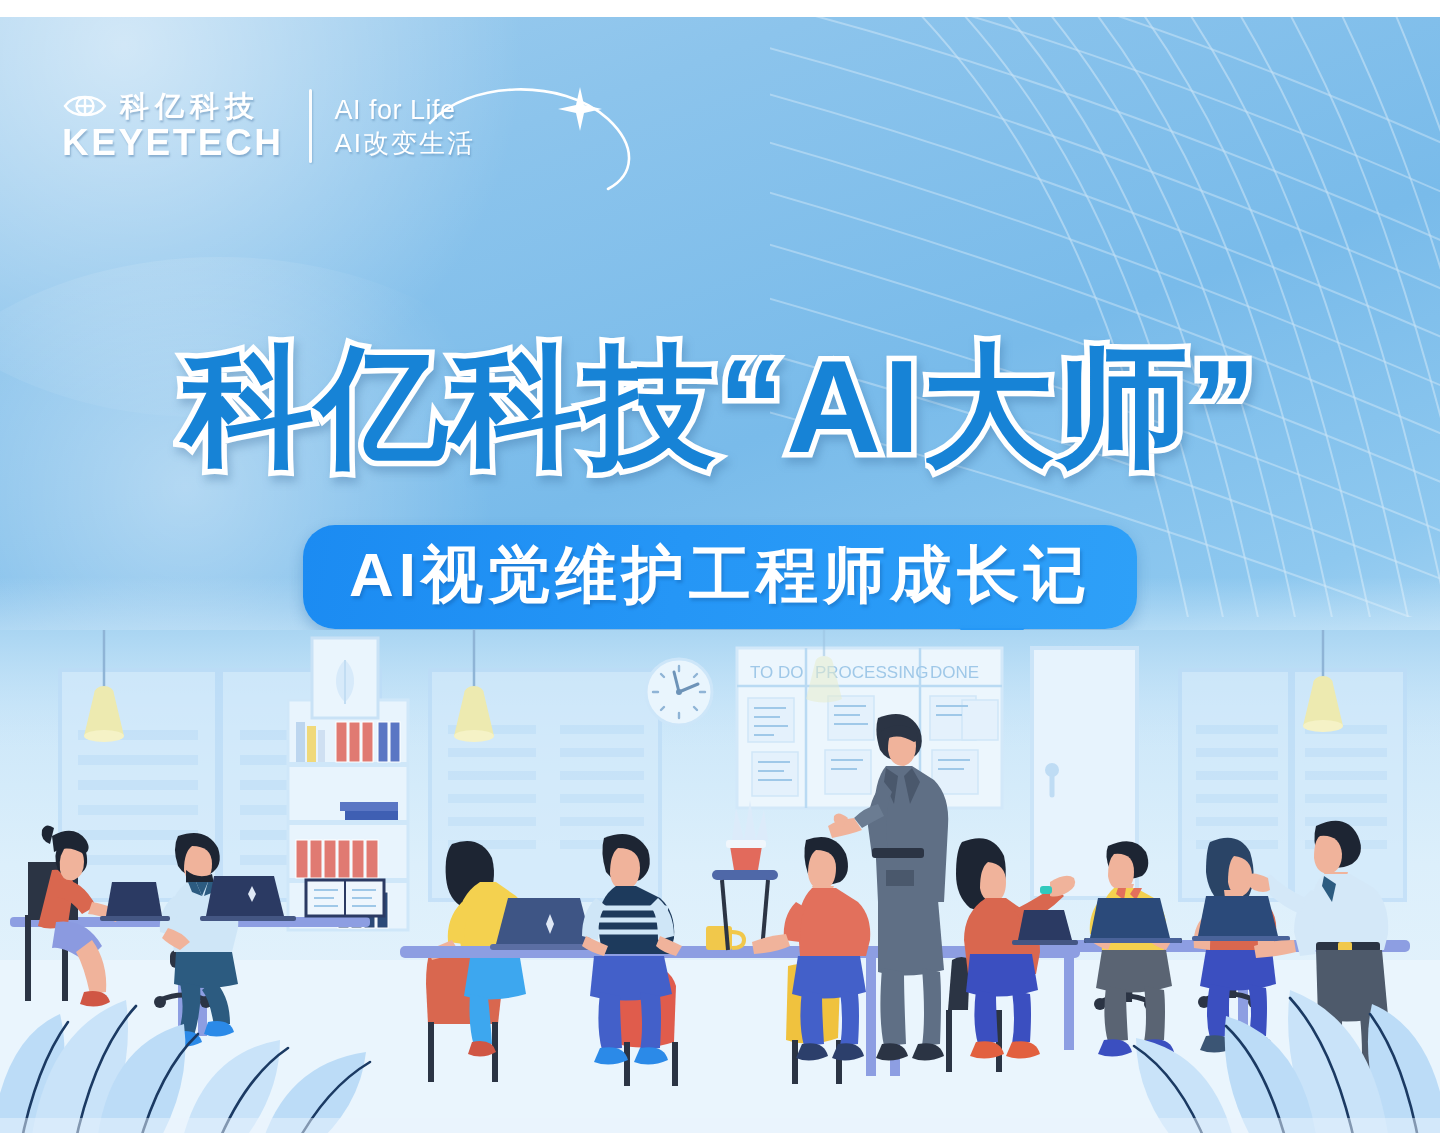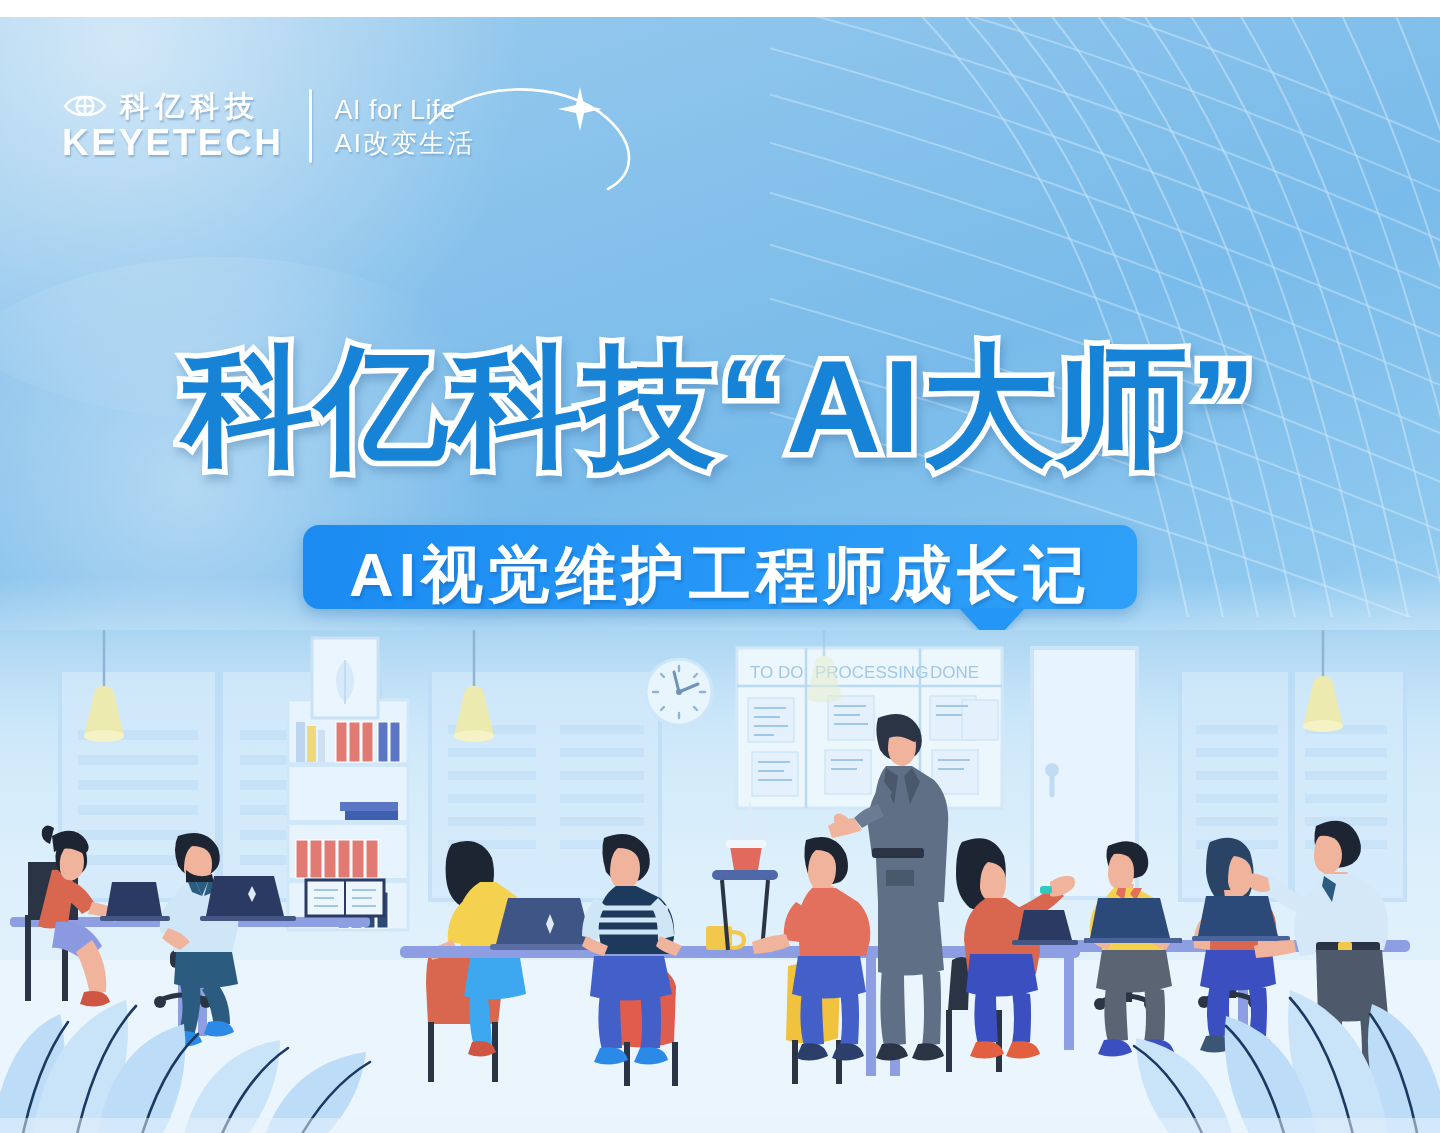--- a/index.html
+++ b/index.html
@@ -60,21 +60,21 @@
     display:inline-block;font-size:132px;font-weight:900;line-height:1.06;
     letter-spacing:2px;color:#1783d6;
     -webkit-text-stroke:11px #ffffff;paint-order:stroke fill;
     filter:drop-shadow(3px 6px 4px rgba(40,90,140,.28));
     white-space:nowrap;
   }
 
   
   .banner-wrap{position:absolute;left:0;right:0;top:508px;display:flex;justify-content:center;}
   .banner{
-    position:relative;padding:16px 46px 0;border-radius:16px;
+    position:relative;padding:16px 46px 20px;border-radius:32px;
     background:linear-gradient(100deg,#1b8bf2 0%,#2596f6 45%,#2ea0f8 100%);
     box-shadow:0 6px 14px rgba(22,95,165,.28);
   }
   .banner-text{
     color:#fff;font-size:62px;font-weight:700;letter-spacing:5px;line-height:1.1;
     white-space:nowrap;text-shadow:2px 3px 3px rgba(15,80,150,.3);
   }
   .banner-tail{
     position:absolute;left:auto;right:112px;bottom:-35px;width:0;height:0;
     border-left:33px solid transparent;border-right:33px solid transparent;

